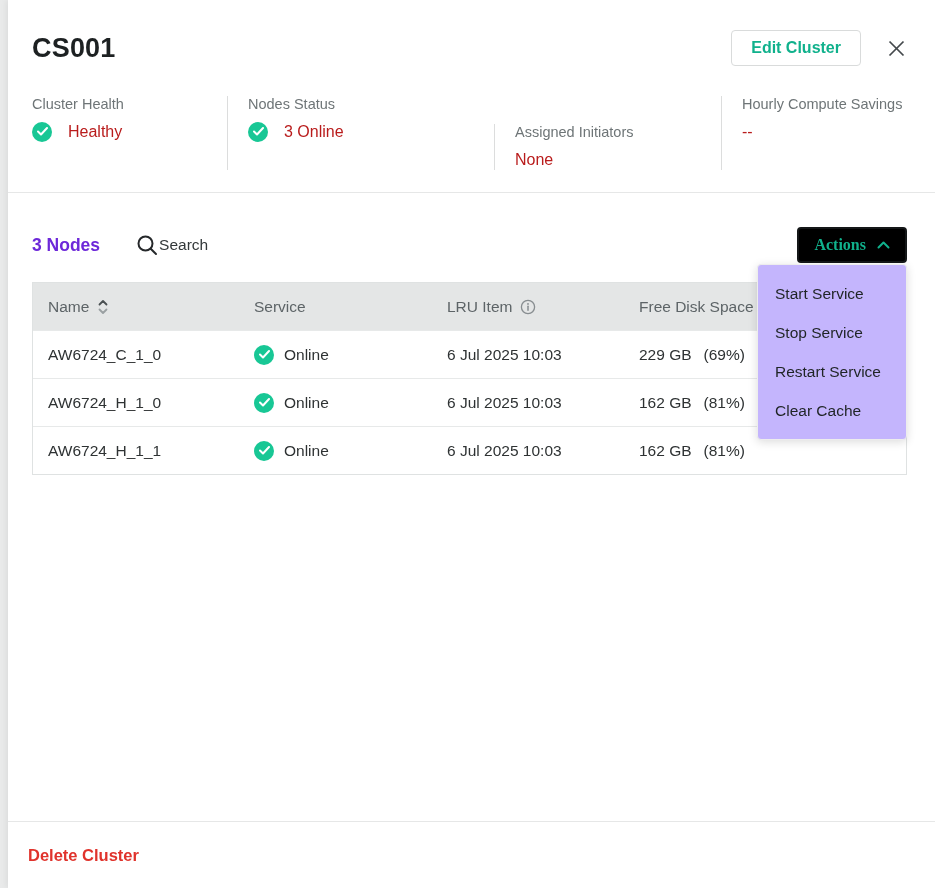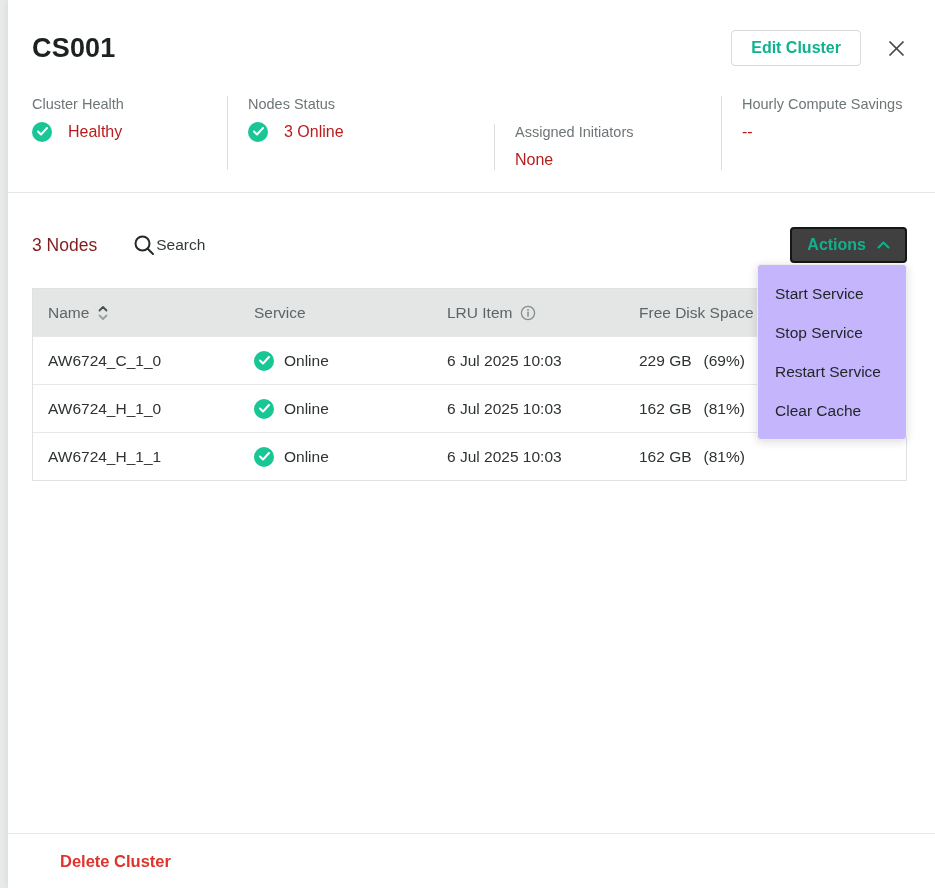--- a/index.html
+++ b/index.html
@@ -46,38 +46,38 @@
 
   .check-badge {
     width:20px; height:20px; border-radius:50%;
     background:#18c795; flex:0 0 auto;
     display:flex; align-items:center; justify-content:center;
   }
 
   
   .body { padding:34px 28px 0 24px; position:relative; }
   .toolbar { display:flex; align-items:center; height:36px; }
-  .nodes-count { font-size:17.5px; font-weight:400; color:#7f1d1d; }
+  .nodes-count { font-size:17.5px; font-weight:700; color:#6d28d9; }
   .search-wrap { display:flex; align-items:center; margin-left:36px; }
   .search-input {
     border:none; outline:none; font-size:15.5px; color:#2e3233; width:160px;
     font-family:"Liberation Sans", sans-serif; background:transparent;
   }
   .search-input::placeholder { color:#33383a; opacity:1; }
   .actions-btn {
     margin-left:auto; cursor:pointer;
     display:flex; align-items:center; gap:11px;
-    background:#404040; border:2px solid #141718; border-radius:4px;
+    background:#000000; border:2px solid #141718; border-radius:4px;
     height:36px; padding:0 15px;
     color:#10b18c; font-size:16px; font-weight:700;
-    font-family:Liberation Sans, sans-serif;
-  }
-
-  
-  .table { margin-top:25px; border:1px solid #dfe2e2; }
+    font-family:Liberation Serif, serif;
+  }
+
+  
+  .table { margin-top:19px; border:1px solid #dfe2e2; }
   .thead { display:flex; background:#e4e6e6; height:47px; align-items:center; }
   .trow  { display:flex; background:#fff; height:48px; align-items:center; border-top:1px solid #e7e9e9; }
   .th, .td { padding-left:15px; display:flex; align-items:center; }
   .th { font-size:15.5px; color:#5d6467; font-weight:500; gap:8px; }
   .td { font-size:15.5px; color:#2e3233; }
   .c-name   { width:206px; flex:0 0 auto; }
   .c-status { width:193px; flex:0 0 auto; gap:10px; }
   .c-lru    { width:192px; flex:0 0 auto; }
   .c-disk   { flex:1; }
   .td.c-disk { gap:12px; }
@@ -89,23 +89,23 @@
     box-shadow:0 2px 10px rgba(0,0,0,0.14);
     padding:9px 0; z-index:10;
   }
   .menu-item {
     height:39px; display:flex; align-items:center; padding-left:17px;
     font-size:15.5px; color:#1f2425; cursor:pointer; white-space:nowrap;
   }
 
   
   .footer {
-    position:absolute; left:0; right:0; bottom:0; height:55px;
+    position:absolute; left:0; right:0; bottom:0; height:67px;
     border-top:1px solid #e6e7e7; background:#fff;
-    display:flex; align-items:center; padding-left:52px;
+    display:flex; align-items:center; padding-left:20px;
   }
   .delete-link {
     background:none; border:none; cursor:pointer;
     color:#e0332c; font-size:16.5px; font-weight:700;
     font-family:"Liberation Sans", sans-serif;
   }
 
   svg { display:block; }
 </style>
 </head>

